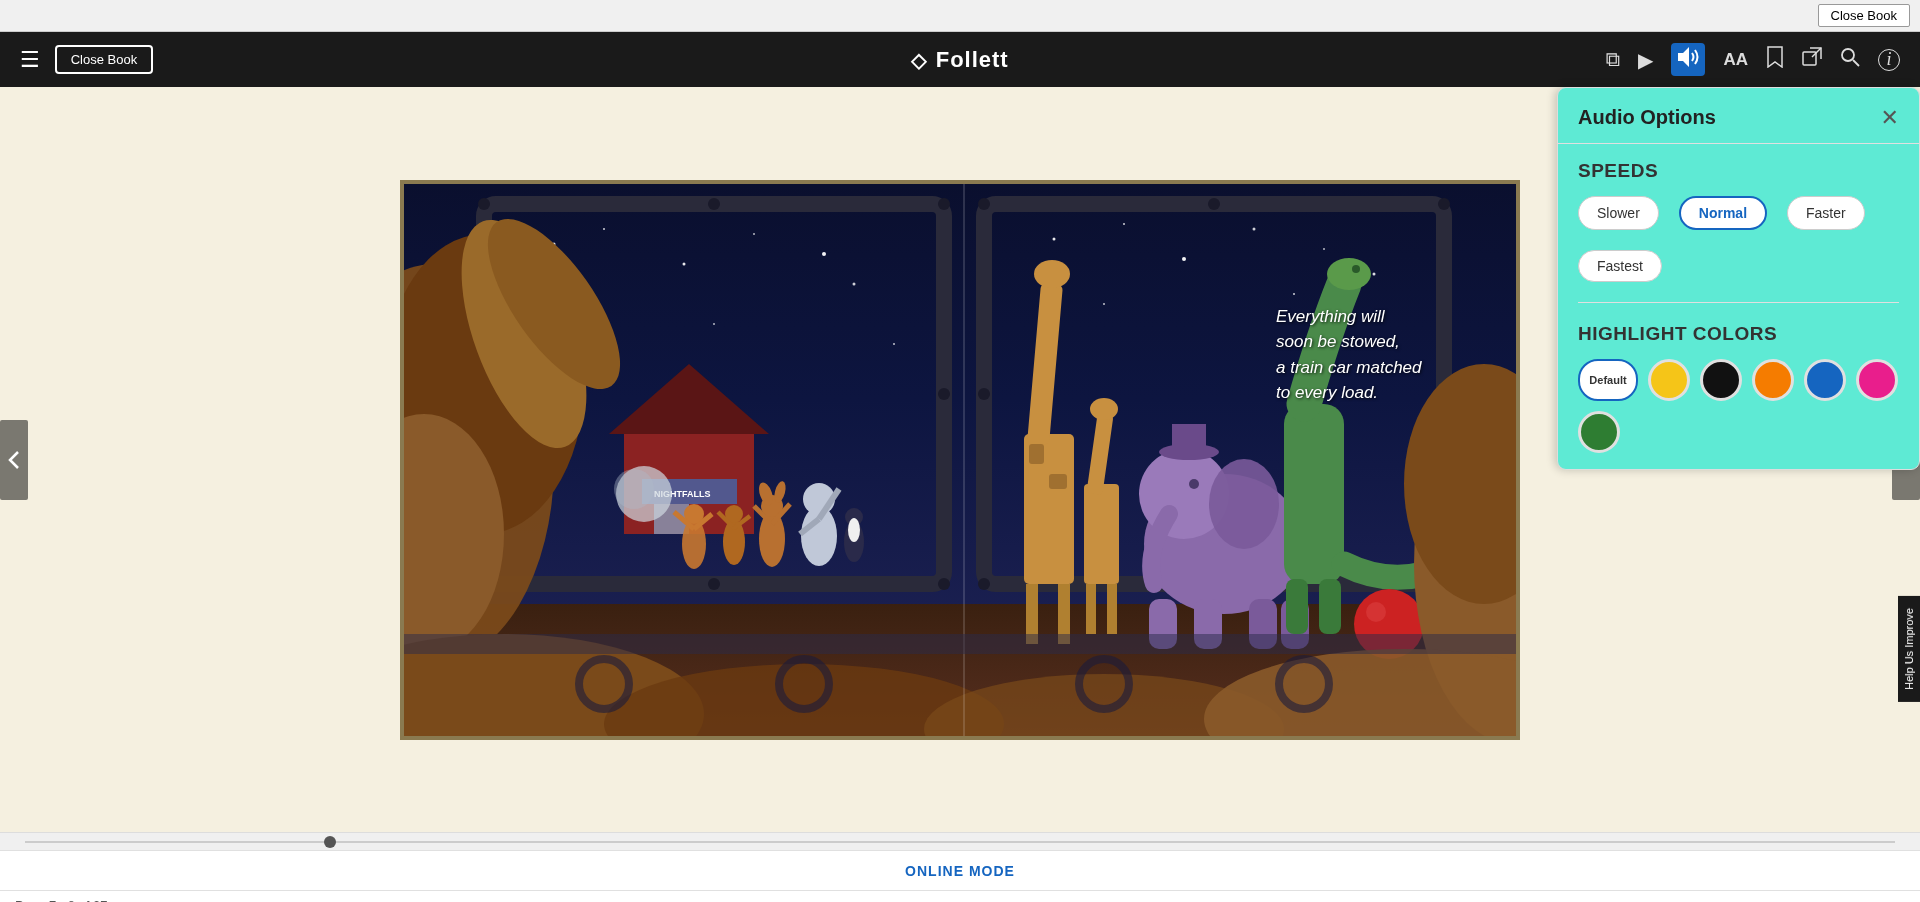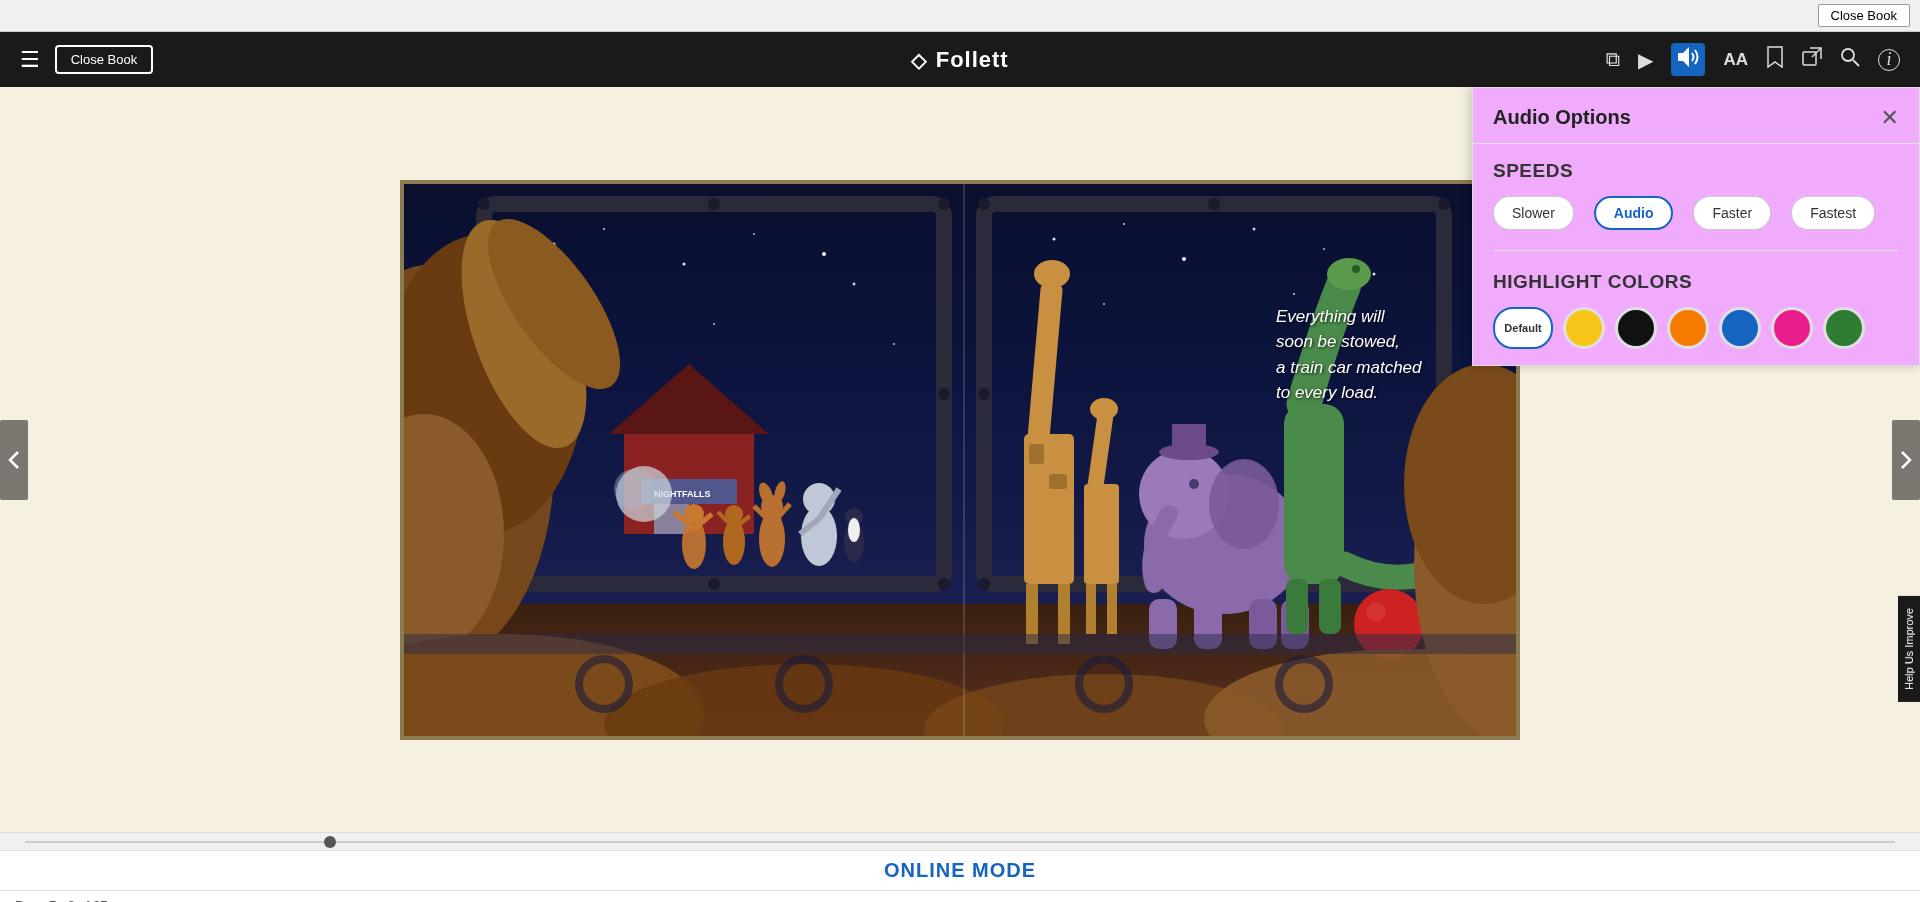--- a/index.html
+++ b/index.html
@@ -147,24 +147,24 @@
       line-height: 1.5;
       text-shadow: 1px 1px 3px rgba(0,0,0,0.8);
     }
     .book-text p { margin-bottom: 20px; }
 
     
     #audio-panel {
       position: absolute;
       top: 0;
       right: 0;
-      width: 448px;
-      background: #f0abfc;
+      width: 363px;
+      background: #5eead4;
       border: 1px solid #ddd;
-      border-radius: 0;
+      border-radius: 9px;
       z-index: 100;
       box-shadow: -2px 0 10px rgba(0,0,0,0.2);
     }
 
     #audio-panel-header {
       display: flex;
       align-items: center;
       justify-content: space-between;
       padding: 18px 20px 14px;
       border-bottom: 1px solid #e0e0e0;
@@ -269,21 +269,21 @@
       height: 40px;
       background: white;
       border-top: 1px solid #e0e0e0;
       display: flex;
       align-items: center;
       justify-content: center;
       position: relative;
     }
     #mode-label {
       color: #1565c0;
-      font-size: 20px;
+      font-size: 14px;
       font-weight: bold;
       letter-spacing: 1px;
       text-transform: uppercase;
     }
 
     
     #progress-area {
       width: 100%;
       height: 18px;
       background: #f0f0f0;
@@ -609,21 +609,21 @@
       <span id="audio-panel-title">Audio Options</span>
       <button id="close-audio-btn">✕</button>
     </div>
 
     <div id="panel-scroll">
 
       <div id="speed-section">
         <div class="section-title">SPEEDS</div>
         <div class="speed-buttons">
           <button class="speed-btn">Slower</button>
-          <button class="speed-btn active">Audio</button>
+          <button class="speed-btn active">Normal</button>
           <button class="speed-btn">Faster</button>
           <button class="speed-btn">Fastest</button>
         </div>
       </div>
 
       <div id="highlight-section">
         <div class="section-title">HIGHLIGHT COLORS</div>
         <div class="color-buttons">
 
           <button class="color-btn default-color active">Default</button>

